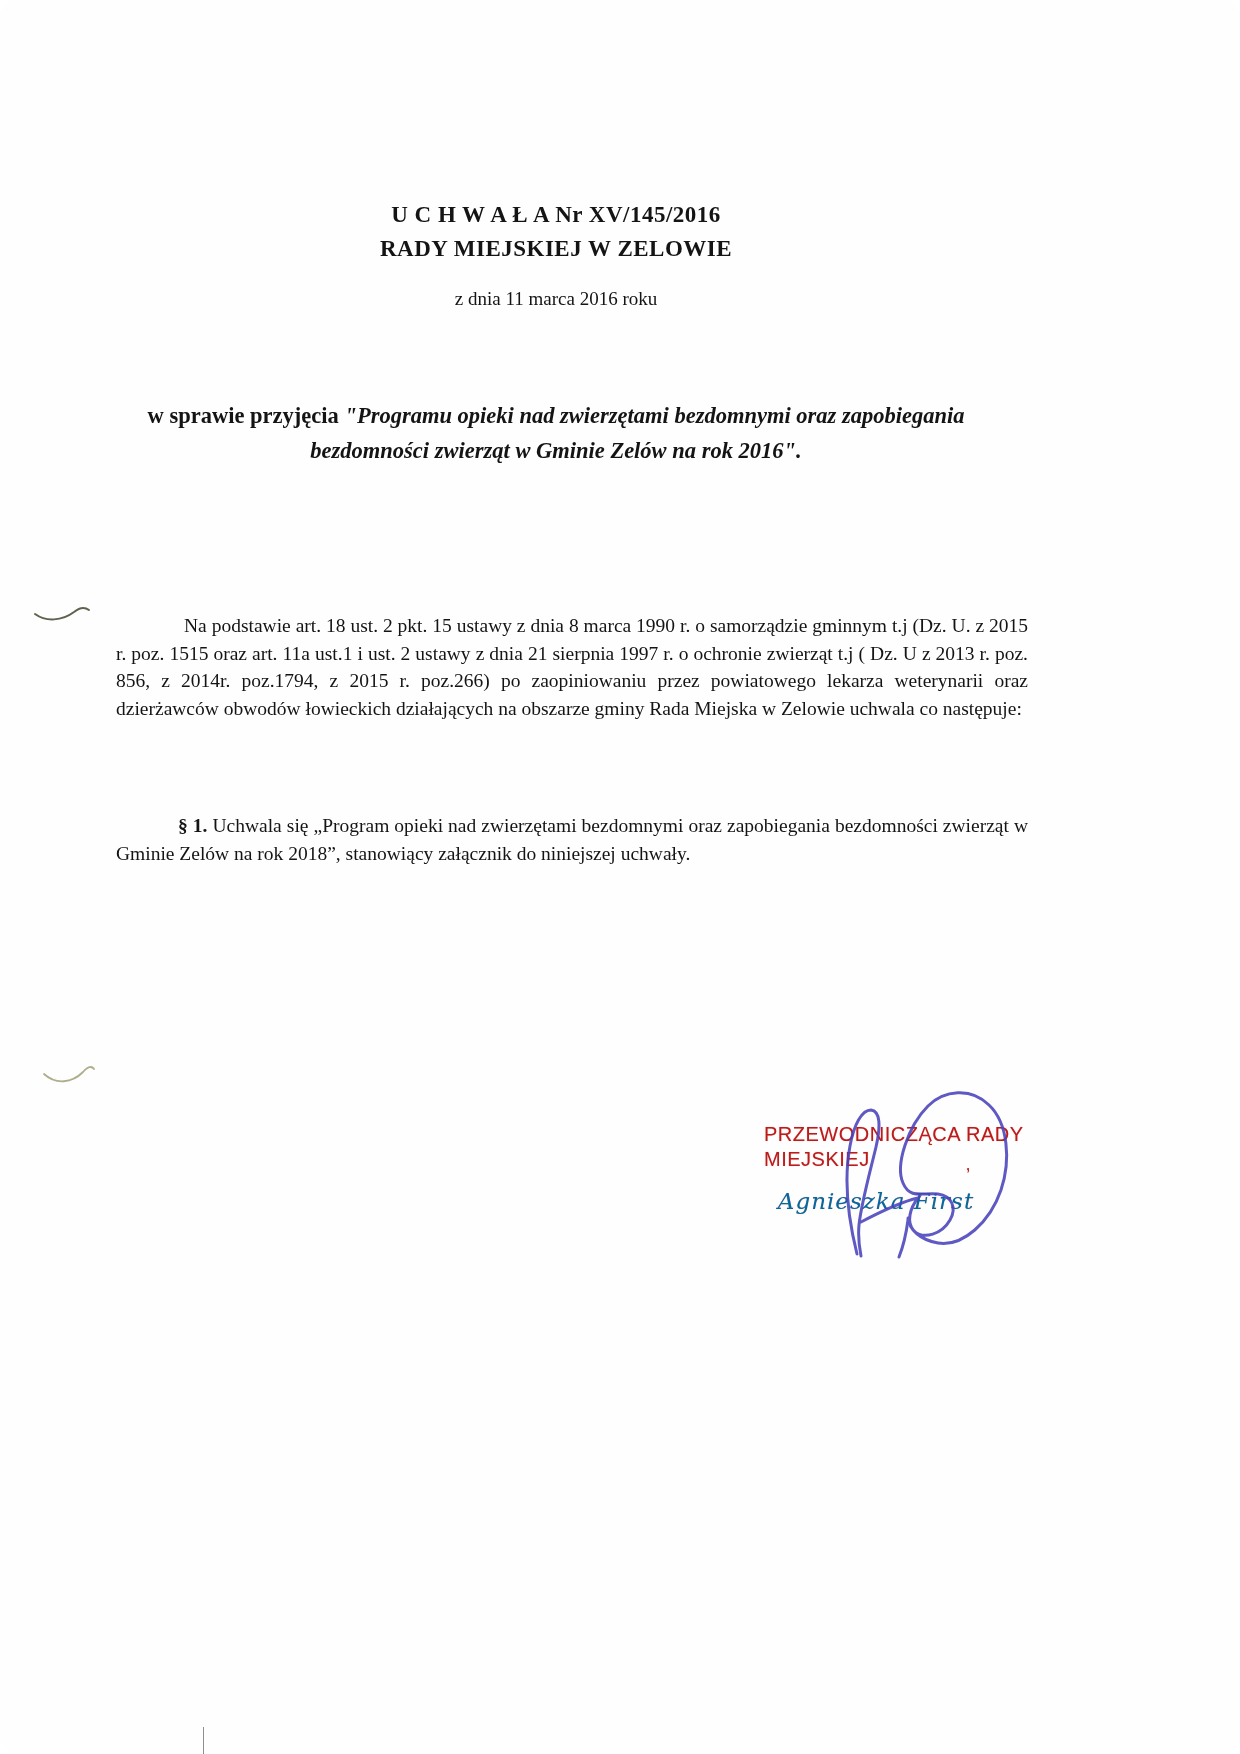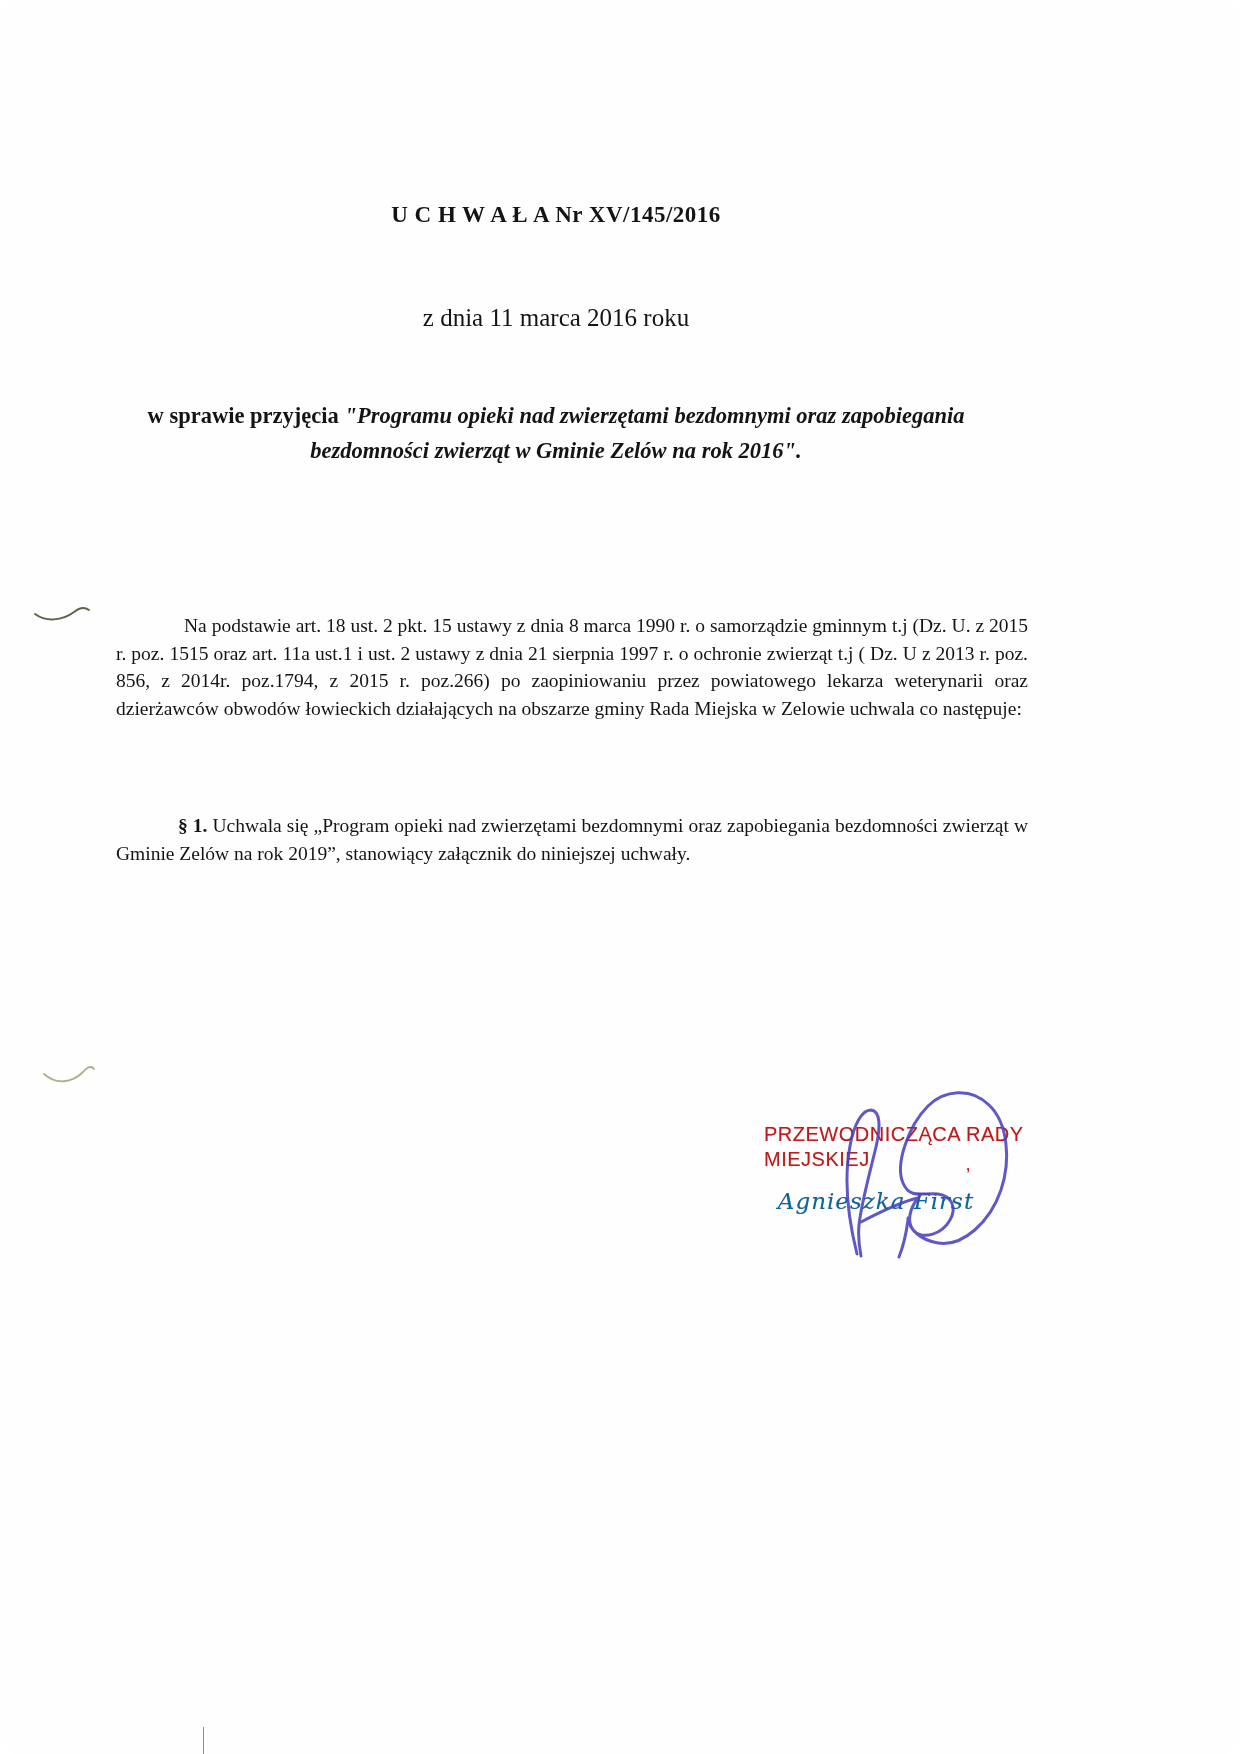--- a/index.html
+++ b/index.html
@@ -20,22 +20,22 @@
     text-align:center;
   }
   .doc-title{
     top:198px;
     font-size:23px;
     font-weight:bold;
     line-height:34px;
     letter-spacing:.5px;
   }
   .doc-date{
-    top:304px;
-    font-size:25px;
+    top:288px;
+    font-size:19px;
   }
   .subject{
     top:398px;
     font-size:22.5px;
     font-weight:bold;
     line-height:35px;
   }
   .subject .it{ font-style:italic; }
   .bodytext{
     position:absolute;
@@ -102,31 +102,32 @@
     background:#8f8f8f;
   }
 </style>
 </head>
 <body>
 
 <div class="page">
 
   <div class="centered-block doc-title">
     <div>U C H W A Ł A  Nr XV/145/2016</div>
+    <div>RADY MIEJSKIEJ W ZELOWIE</div>
   </div>
 
   <div class="centered-block doc-date">z dnia 11 marca 2016 roku</div>
 
   <div class="centered-block subject">
     <span>w sprawie przyjęcia </span><span class="it">"Programu opieki nad zwierzętami bezdomnymi oraz zapobiegania bezdomności zwierząt w Gminie Zelów na rok 2016".</span>
   </div>
 
   <p class="bodytext preamble">Na podstawie art. 18  ust. 2  pkt. 15 ustawy  z  dnia 8 marca 1990 r. o samorządzie gminnym t.j  (Dz. U. z 2015 r. poz. 1515  oraz  art. 11a ust.1 i ust. 2  ustawy z dnia 21 sierpnia 1997 r. o ochronie zwierząt  t.j ( Dz. U z 2013 r. poz. 856, z 2014r. poz.1794, z 2015 r. poz.266) po zaopiniowaniu przez powiatowego lekarza weterynarii oraz  dzierżawców obwodów  łowieckich działających na obszarze gminy  Rada Miejska w Zelowie uchwala co następuje:</p>
 
-  <p class="bodytext sec sec-1"><b>§ 1.</b><span> Uchwala się  „Program opieki nad zwierzętami bezdomnymi oraz zapobiegania bezdomności zwierząt w Gminie Zelów na rok 2019”, stanowiący załącznik do niniejszej uchwały.</span></p>
+  <p class="bodytext sec sec-1"><b>§ 1.</b><span> Uchwala się  „Program opieki nad zwierzętami bezdomnymi oraz zapobiegania bezdomności zwierząt w Gminie Zelów na rok 2018”, stanowiący załącznik do niniejszej uchwały.</span></p>
 
 
 
   <svg class="mark-top" width="62" height="32" viewBox="0 0 62 32">
     <path d="M 3 16 C 14 24 30 23 42 14 C 48 9 53 9 57 12" fill="none" stroke="#454530" stroke-width="2" stroke-linecap="round" opacity="0.85"></path>
   </svg>
 
   <svg class="mark-bottom" width="58" height="36" viewBox="0 0 58 36">
     <path d="M 4 18 C 16 29 32 27 43 16 C 48 10 52 10 54 13" fill="none" stroke="#8c8c5a" stroke-width="1.8" stroke-linecap="round" opacity="0.7"></path>
   </svg>

